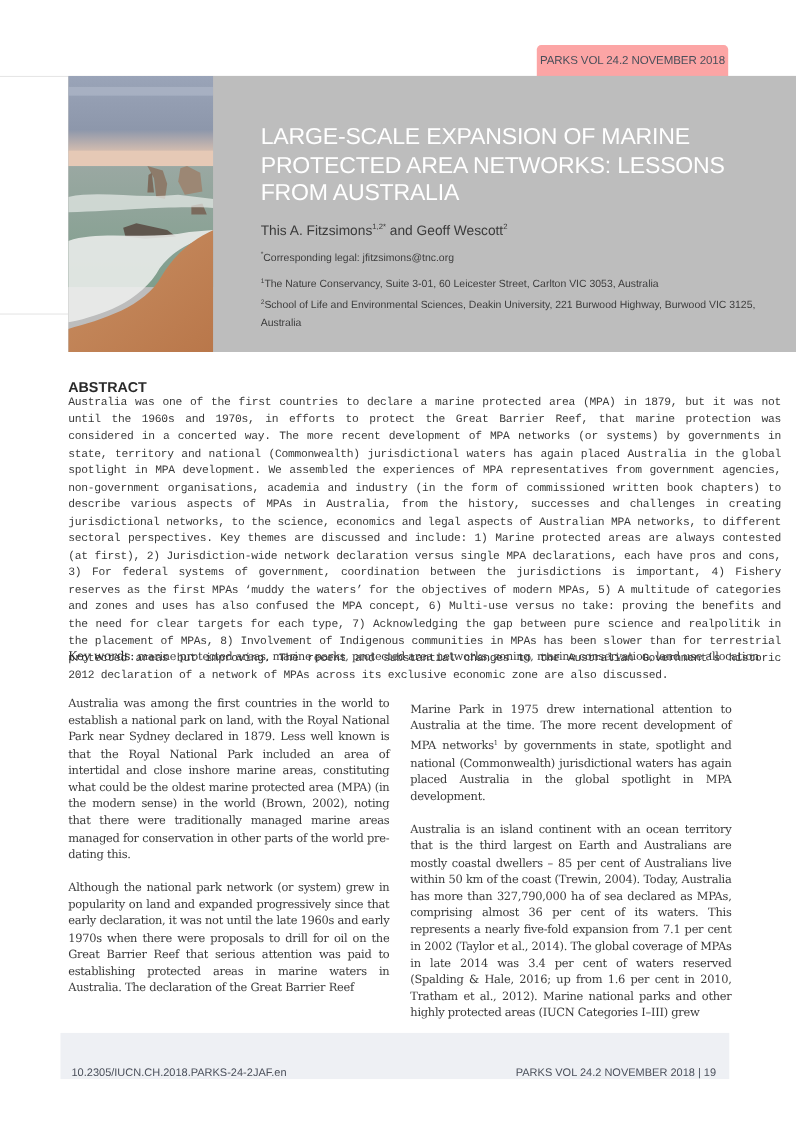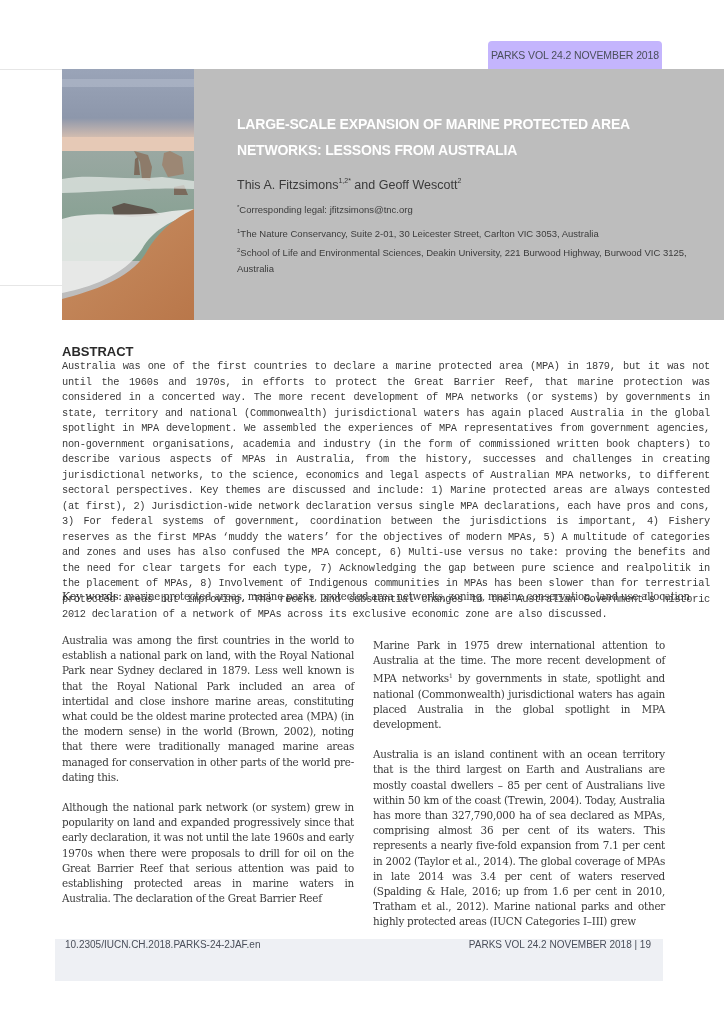--- a/index.html
+++ b/index.html
@@ -3,38 +3,38 @@
   <meta charset="utf-8">
   <style>
     * { box-sizing: border-box; margin: 0; padding: 0; }
     html, body { width: 724px; height: 1024px; background: #ffffff; overflow: hidden; }
     body { position: relative; font-family: "DejaVu Serif", serif; color: #2b2b2b; }
 
     .hr-left { position: absolute; left: 0; width: 62px; height: 1px; background: #e6e6e6; }
 
     .journal-tab {
       position: absolute; left: 488px; top: 41px; width: 174px; height: 28px;
-      background: #c4b5fd; border-radius: 4px 4px 0 0;
+      background: #fca5a5; border-radius: 4px 4px 0 0;
       font-family: "Liberation Sans", sans-serif; font-size: 10.5px; color: #4a4f5a;
       display: flex; align-items: center; justify-content: center; letter-spacing: -0.1px;
     }
 
     .banner {
       position: absolute; left: 62px; top: 69px; width: 662px; height: 251px;
       background: #bdbdbd;
     }
     .cover-photo {
       position: absolute; left: 62px; top: 69px; width: 132px; height: 251px; overflow: hidden;
     }
     .cover-photo svg { width: 100%; height: 100%; display: block; }
 
     .banner-text { position: absolute; left: 237px; top: 112px; width: 470px; }
     .title {
-      font-family: "Liberation Sans", sans-serif; font-weight: bold; color: #ffffff;
-      font-size: 14px; line-height: 25.5px; letter-spacing: -0.2px;
+      font-family: "Liberation Sans", sans-serif; font-weight: normal; color: #ffffff;
+      font-size: 21px; line-height: 25.5px; letter-spacing: -0.2px;
     }
     .authors {
       margin-top: 14px; font-family: "Liberation Sans", sans-serif; font-size: 12.5px; color: #3a3a3a;
     }
     .authors sup { font-size: 7px; vertical-align: 6px; }
     .corresponding {
       margin-top: 12px; font-family: "Liberation Sans", sans-serif; font-size: 9.5px; color: #3c3c3c;
     }
     .corresponding sup { font-size: 6px; vertical-align: 4px; }
     .affil {
@@ -63,21 +63,21 @@
     .col p {
       font-size: 10.4px; line-height: 15.2px; text-align: justify; color: #3a3a3a; letter-spacing: -0.25px;
     }
     .col p + p { margin-top: 15px; }
     .col .section-heading { margin-bottom: 0; }
     .fnref { font-size: 6px; vertical-align: 4px; }
 
     .footer {
       position: absolute; left: 55px; top: 939px; width: 608px; height: 42px;
       background: #eef0f4; font-family: "Liberation Sans", sans-serif; font-size: 10px; color: #4a4f5a;
-      display: flex; align-items: flex-start; justify-content: space-between; padding: 0 12px 0 10px;
+      display: flex; align-items: flex-end; justify-content: space-between; padding: 0 12px 0 10px;
     }
   </style>
 </head>
 <body>
 
 <div class="hr-left" style="top:69px;"></div>
 <div class="hr-left" style="top:285px;"></div>
 
 <div class="journal-tab">PARKS VOL 24.2 NOVEMBER 2018</div>
 
@@ -117,21 +117,21 @@
 
 <div class="banner-text">
   <h1 class="title">LARGE-SCALE EXPANSION OF MARINE PROTECTED AREA NETWORKS: LESSONS FROM AUSTRALIA</h1>
   <div class="authors">
     <span>This A. Fitzsimons</span><sup>1,2*</sup><span> and </span><span>Geoff Wescott</span><sup>2</sup>
   </div>
   <div class="corresponding">
     <sup>*</sup><span>Corresponding legal: jfitzsimons@tnc.org</span>
   </div>
   <div class="affil-block">
-    <div class="affil"><sup>1</sup><span>The Nature Conservancy, Suite 2-01, 30 Leicester Street, Carlton VIC 3053, Australia</span></div>
+    <div class="affil"><sup>1</sup><span>The Nature Conservancy, Suite 3-01, 60 Leicester Street, Carlton VIC 3053, Australia</span></div>
     <div class="affil"><sup>2</sup><span>School of Life and Environmental Sciences, Deakin University, 221 Burwood Highway, Burwood VIC 3125, Australia</span></div>
   </div>
 </div>
 
 <section class="abstract">
   <h2 class="section-heading">ABSTRACT</h2>
   <p class="abstract-body">Australia was one of the first countries to declare a marine protected area (MPA) in 1879, but it was not until the 1960s and 1970s, in efforts to protect the Great Barrier Reef, that marine protection was considered in a concerted way. The more recent development of MPA networks (or systems) by governments in state, territory and national (Commonwealth) jurisdictional waters has again placed Australia in the global spotlight in MPA development. We assembled the experiences of MPA representatives from government agencies, non-government organisations, academia and industry (in the form of commissioned written book chapters) to describe various aspects of MPAs in Australia, from the history, successes and challenges in creating jurisdictional networks, to the science, economics and legal aspects of Australian MPA networks, to different sectoral perspectives. Key themes are discussed and include: 1) Marine protected areas are always contested (at first), 2) Jurisdiction-wide network declaration versus single MPA declarations, each have pros and cons, 3) For federal systems of government, coordination between the jurisdictions is important, 4) Fishery reserves as the first MPAs ‘muddy the waters’ for the objectives of modern MPAs, 5) A multitude of categories and zones and uses has also confused the MPA concept, 6) Multi-use versus no take: proving the benefits and the need for clear targets for each type, 7) Acknowledging the gap between pure science and realpolitik in the placement of MPAs, 8) Involvement of Indigenous communities in MPAs has been slower than for terrestrial protected areas but improving. The recent and substantial changes to the Australian Government’s historic 2012 declaration of a network of MPAs across its exclusive economic zone are also discussed.</p>
 </section>
 
 <div class="keywords">

